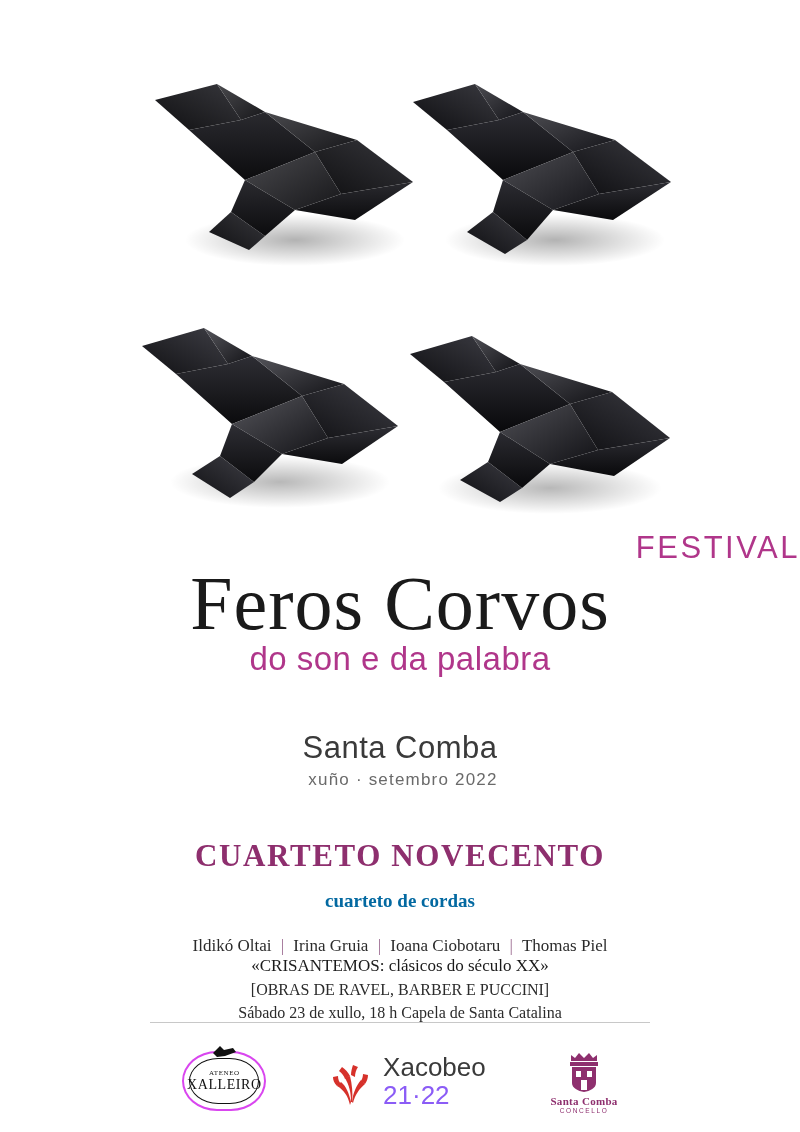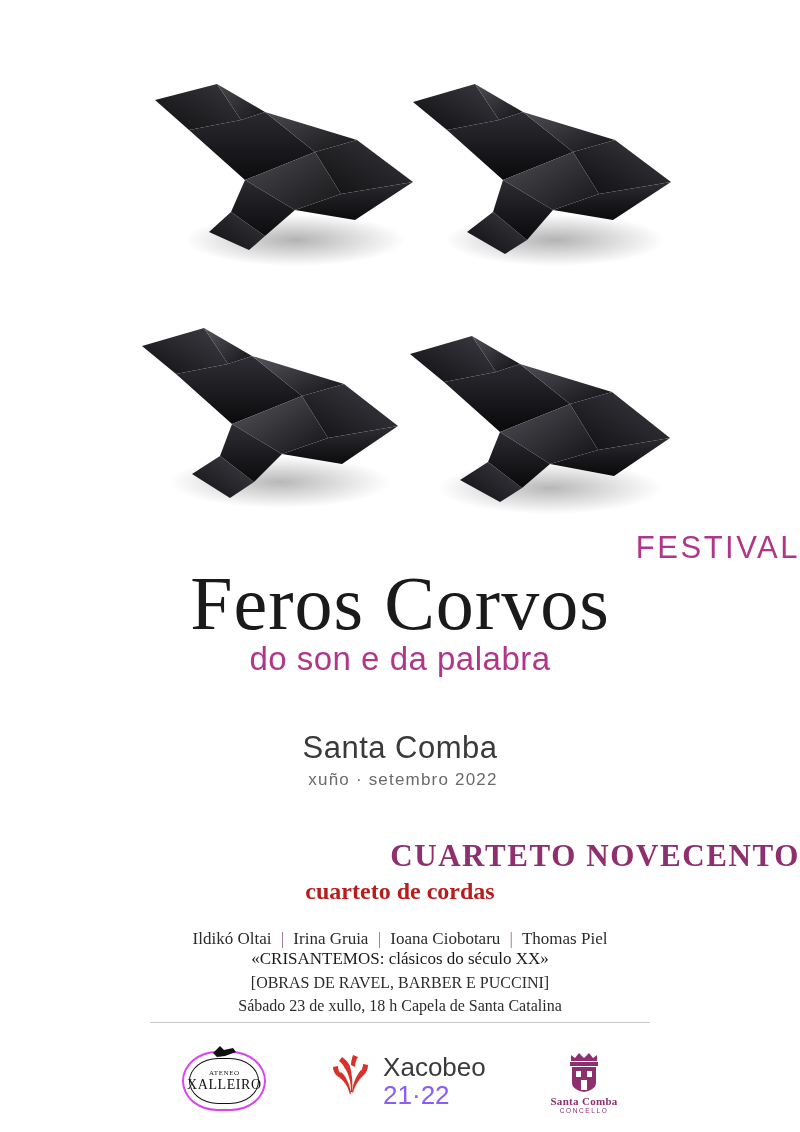--- a/index.html
+++ b/index.html
@@ -99,29 +99,28 @@
     padding-left: 6px;
   }
 
   .ensemble {
     font-family: "Liberation Serif", serif;
     font-size: 31px;
     font-weight: bold;
     color: #8e2f6e;
     letter-spacing: 1.6px;
     margin-top: 48px;
-    text-align: right;
   }
 
   .ensemble-type {
     font-family: "Liberation Serif", serif;
-    font-size: 24px;
+    font-size: 19px;
     font-weight: bold;
-    color: #b91c1c;
-    margin-top: 4px;
+    color: #0369a1;
+    margin-top: 16px;
   }
 
   .performers {
     font-family: "Liberation Serif", serif;
     font-size: 17px;
     color: #2b2b2b;
     margin-top: 24px;
   }
   .performers .sep { color: #9b6a90; padding: 0 5px; }
 
@@ -181,21 +180,21 @@
     width: 68px; height: 44px;
     border: 1px solid #111;
     border-radius: 50%/60%;
     display: flex; flex-direction: column;
     align-items: center; justify-content: center;
   }
   .ateneo-t1 { font-family: "Liberation Serif", serif; font-size: 7px; letter-spacing: .6px; color:#111; }
   .ateneo-t2 { font-family: Liberation Serif, serif; font-size: 14px; letter-spacing: .6px; color:#111; }
   .ateneo-bird { position:absolute; top:-10px; left:50%; transform:translateX(-50%); }
 
-  .logo-xacobeo { align-items: flex-start; gap: 12px; }
+  .logo-xacobeo { align-items: flex-end; gap: 12px; }
   .shell-icon { width: 40px; height: 44px; }
   .xacobeo-text { display: flex; flex-direction: column; line-height: 1; }
   .xacobeo-name { font-family:"Liberation Sans", sans-serif; font-size: 26px; color:#3a3a3a; font-weight:400; }
   .xacobeo-years { font-family:"Liberation Sans", sans-serif; font-size: 26px; color:#8b5cf6; font-weight:400; margin-top:2px;}
 
   .logo-concello { flex-direction: column; align-items: center; }
   .crest { width: 42px; height: 44px; }
   .concello-name { font-family:"Liberation Serif", serif; font-size: 11px; font-weight:bold; color:#8e2f6e; letter-spacing:.3px; margin-top:2px;}
   .concello-sub { font-family:"Liberation Sans", sans-serif; font-size: 6.5px; color:#8e2f6e; letter-spacing:1.6px;}
 </style>

